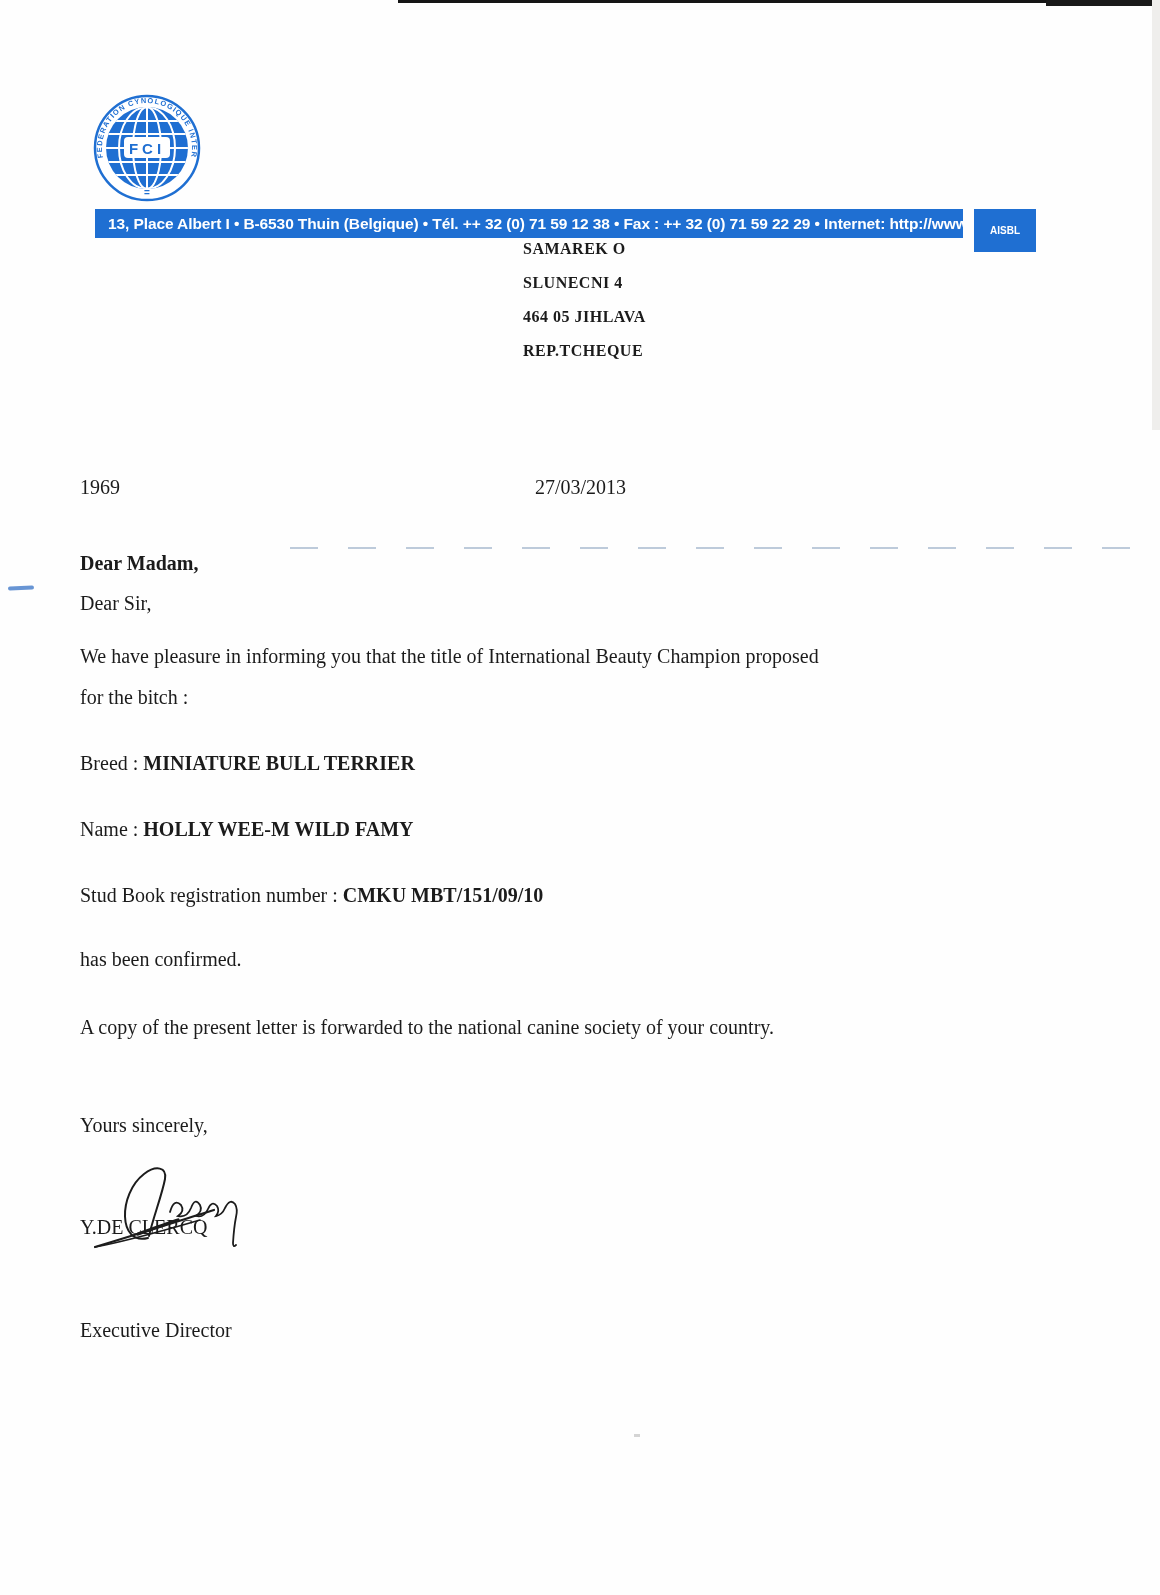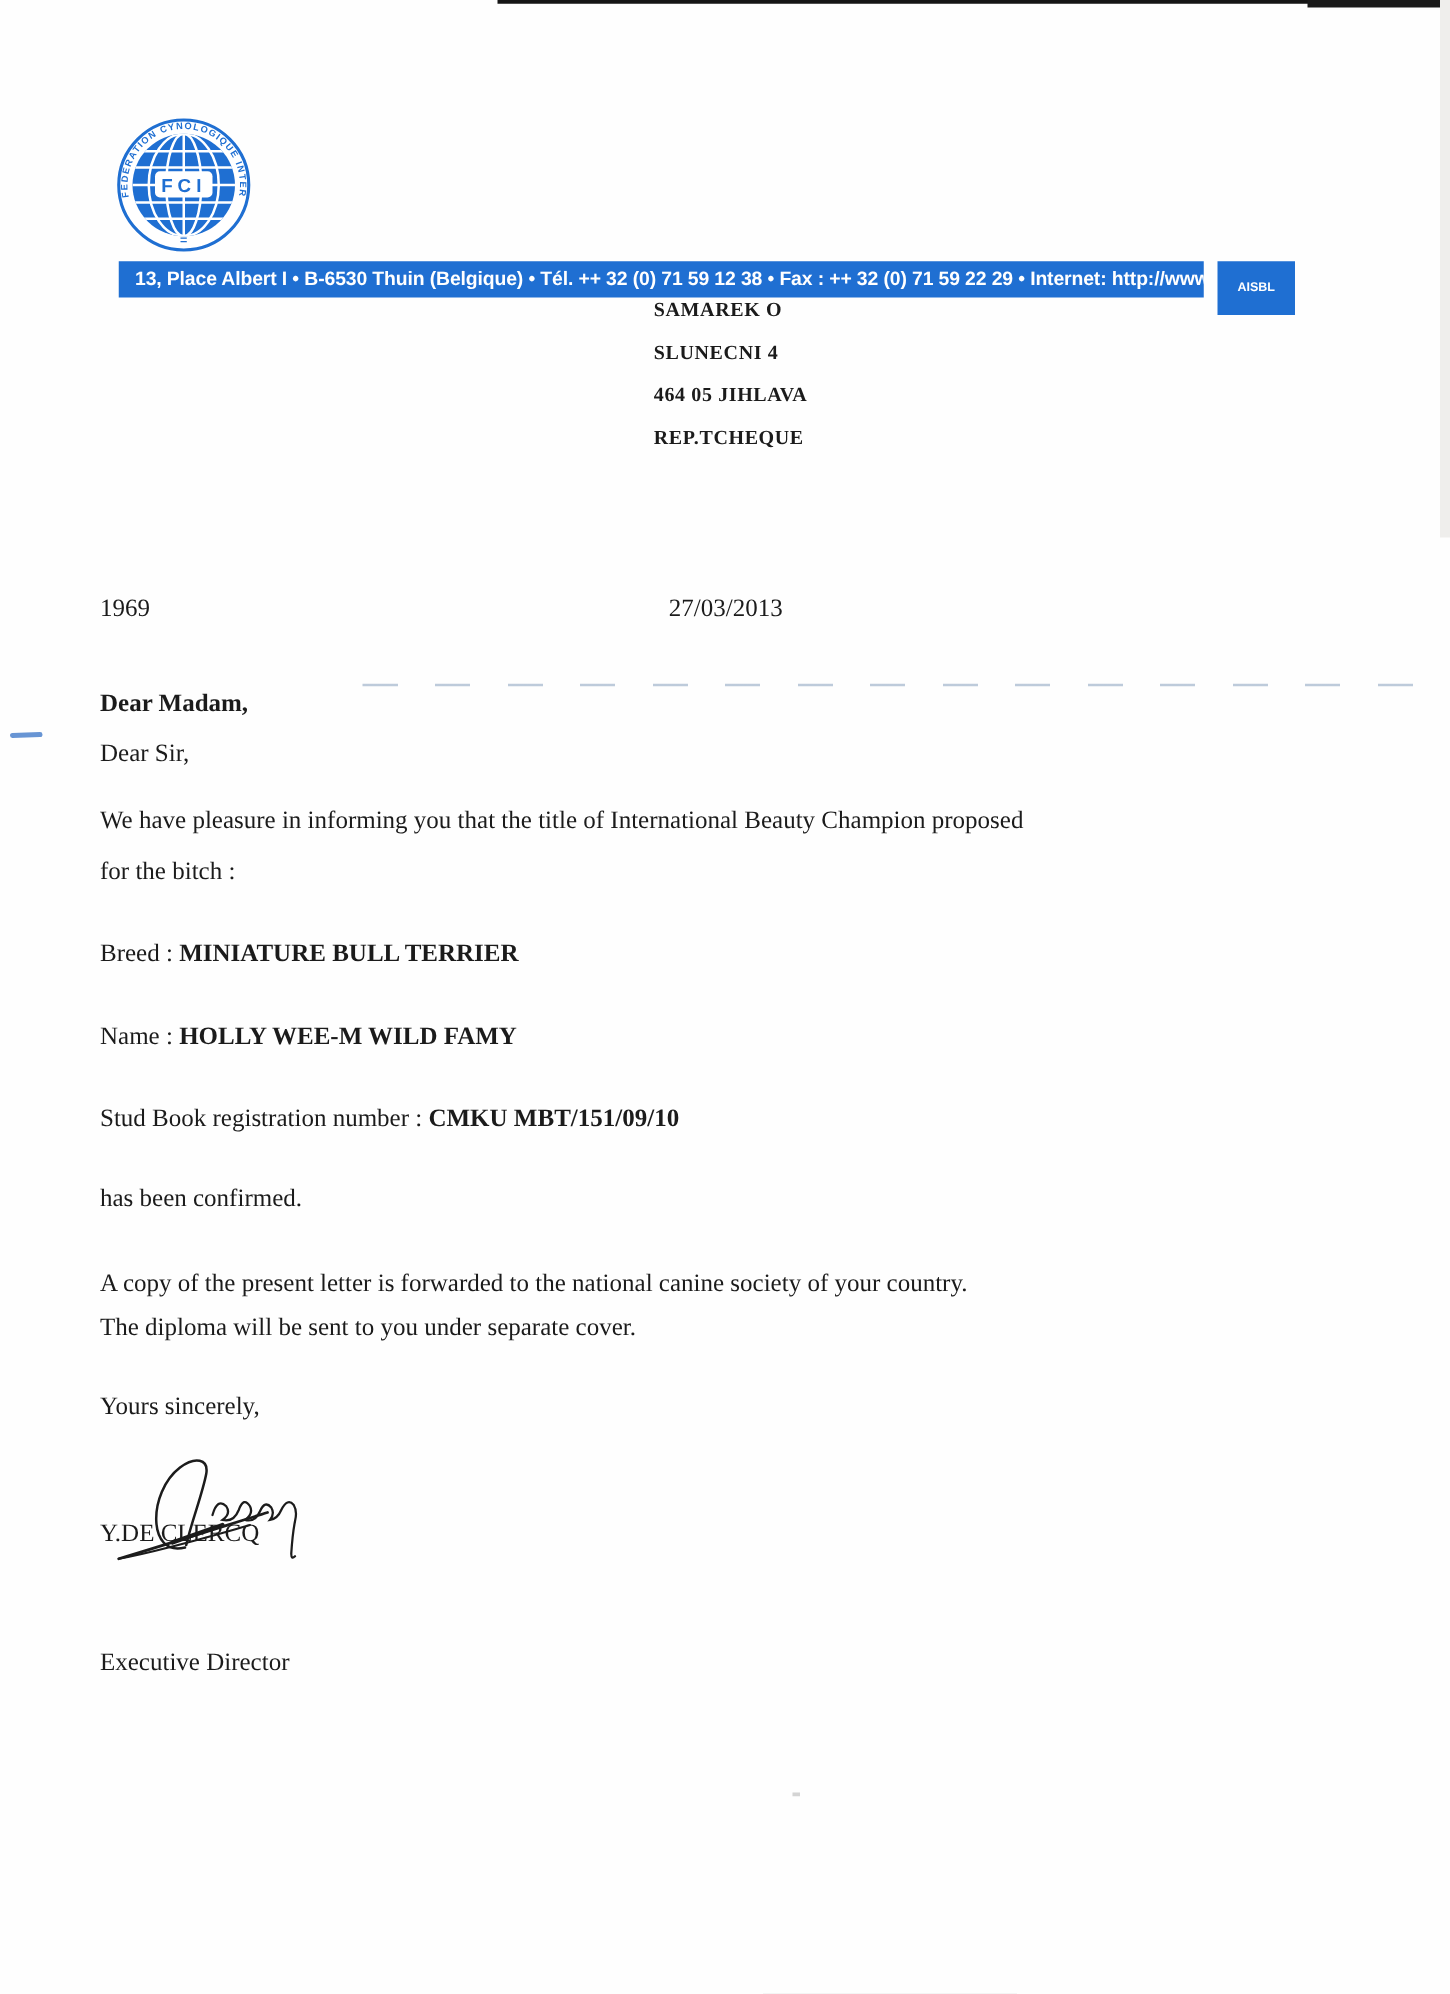--- a/index.html
+++ b/index.html
@@ -146,21 +146,20 @@
     <span class="b">HOLLY WEE-M WILD FAMY</span>
   </div>
 
   <div class="abs txt stud">
     <span>Stud Book registration number :</span>
     <span class="b">CMKU MBT/151/09/10</span>
   </div>
 
   <div class="abs txt confirmed">has been confirmed.</div>
   <div class="abs txt p2l1">A copy of the present letter is forwarded to the national canine society of your country.</div>
-  <div class="abs txt p2l2">The diploma will be sent to you under separate cover.</div>
 
   <div class="abs txt closing">Yours sincerely,</div>
 
   <svg class="abs signature" viewBox="0 0 178 108">
     <g fill="none" stroke="#1c1c1c" stroke-linecap="round">
       <path stroke-width="2" d="M 58 88 C 28 96, 28 44, 54 24 C 66 15, 77 17, 75 29 C 72 45, 63 68, 59 86"></path>
       <path stroke-width="2.2" d="M 5 97 C 45 85, 95 69, 124 60"></path>
       <path stroke-width="1.6" d="M 5 97 C 42 90, 82 78, 110 70"></path>
       <path stroke-width="3.4" d="M 48 84 C 62 79, 76 74, 88 70"></path>
       <path stroke-width="1.8" d="M 80 62 q 4 -14 11 -7 q 4 6 -3 11 q 9 2 13 -8 q 4 -11 9 -3 q 3 6 -4 11 q 8 2 12 -7 q 4 -9 9 -3 q 3 5 -1 10 q 6 -1 9 -8 q 5 -10 10 -4 q 3 5 1 13 q -2 10 -3 26 q 0 5 3 2"></path>

